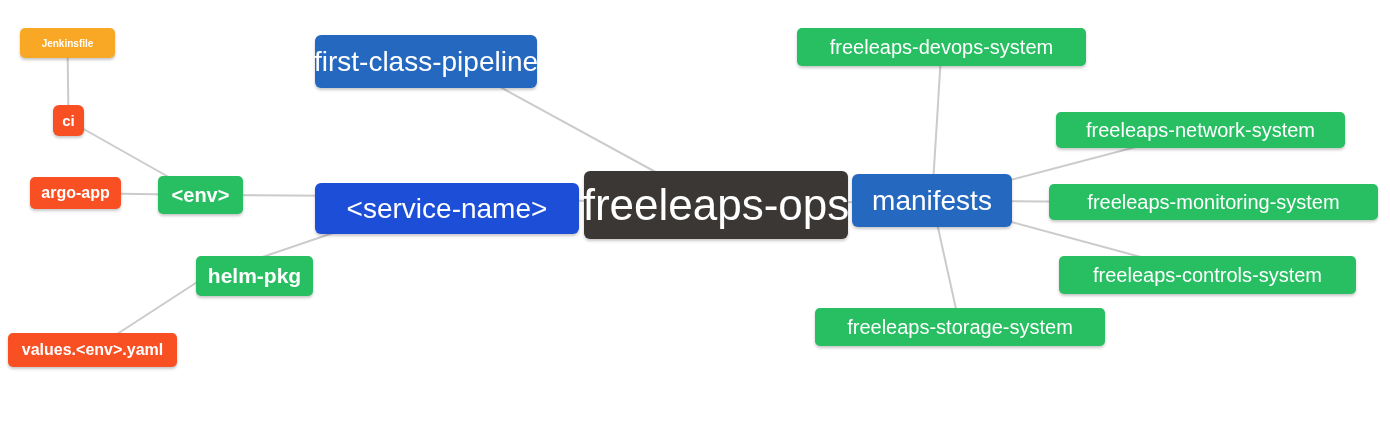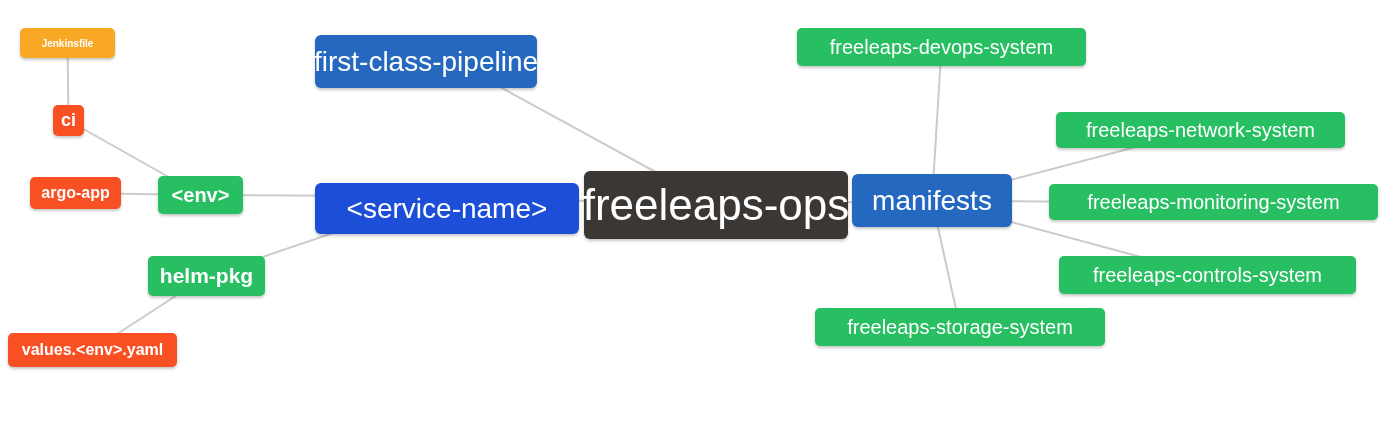--- a/index.html
+++ b/index.html
@@ -22,24 +22,24 @@
     align-items: center;
     justify-content: center;
     color: #ffffff;
     border-radius: 5px;
     box-shadow: 0 2px 3px rgba(0,0,0,0.22);
     white-space: nowrap;
     box-sizing: border-box;
     cursor: default;
   }
   .n-xs { font-size: 10px; font-weight: 700; }
-  .n-sm { font-size: 18px; font-weight: 700; }
+  .n-sm { font-size: 15px; font-weight: 700; border-radius: 6px; }
   .n-sm2 { font-size: 16px; font-weight: 700; }
   .n-md-b { font-size: 20px; font-weight: 700; }
-  .n-md-b2 { font-size: 21px; font-weight: 700; }
+  .n-md-b2 { font-size: 21px; font-weight: 700; margin-left: 48px; }
   .n-md { font-size: 20px; font-weight: 400; }
   .n-lg { font-size: 28px; font-weight: 400; border-radius: 6px; }
   .n-xl { font-size: 44px; font-weight: 400; border-radius: 6px; }
 </style>
 </head>
 <body>
 
 <div class="canvas">
 
   <svg class="edges-layer" id="edges-layer">

